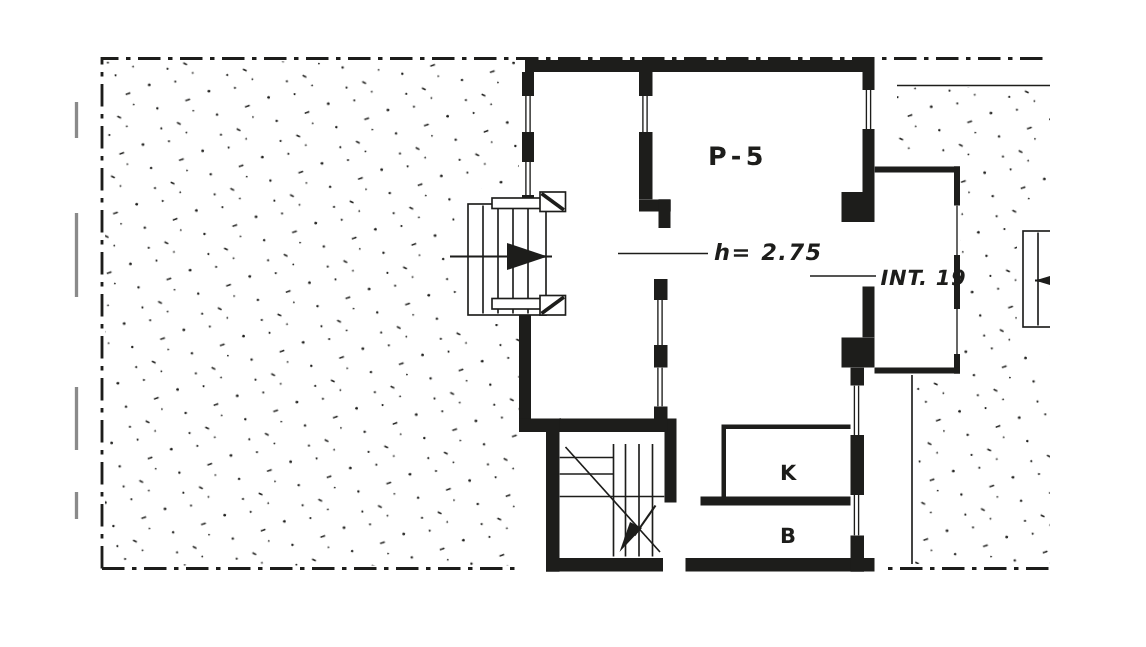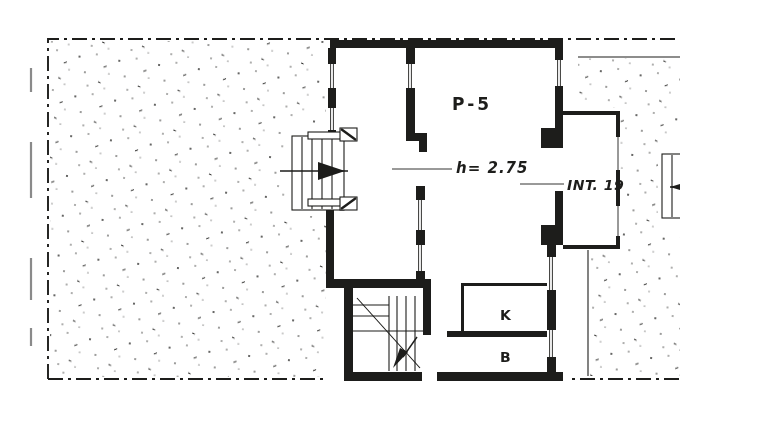--- a/index.html
+++ b/index.html
@@ -3,20 +3,21 @@
 <meta charset="utf-8">
 <style>
   :root{ --ink:#1d1d1b; --paper:#ffffff; }
   html,body{margin:0;padding:0;background:#ffffff;}
   .sheet{
     position:relative;
     width:680px;height:431px;
     background:var(--paper);
     overflow:hidden;
     font-family:"DejaVu Sans",sans-serif;
+    margin-left:20px;
   }
   svg{position:absolute;left:0;top:0;}
   .wall{fill:var(--ink);stroke:none;}
   .thin{stroke:var(--ink);stroke-width:1.1;fill:none;}
   .hair{stroke:var(--ink);stroke-width:0.9;fill:none;}
   .boundary{stroke:var(--ink);stroke-width:1.9;fill:none;stroke-dasharray:15 5 3 5;}
   .solidline{stroke:var(--ink);stroke-width:1.4;fill:none;}
   .whitebox{fill:var(--paper);stroke:none;}
   .paperbox{fill:var(--paper);stroke:var(--ink);stroke-width:1.1;}
   .arrowhead{fill:var(--ink);stroke:none;}

